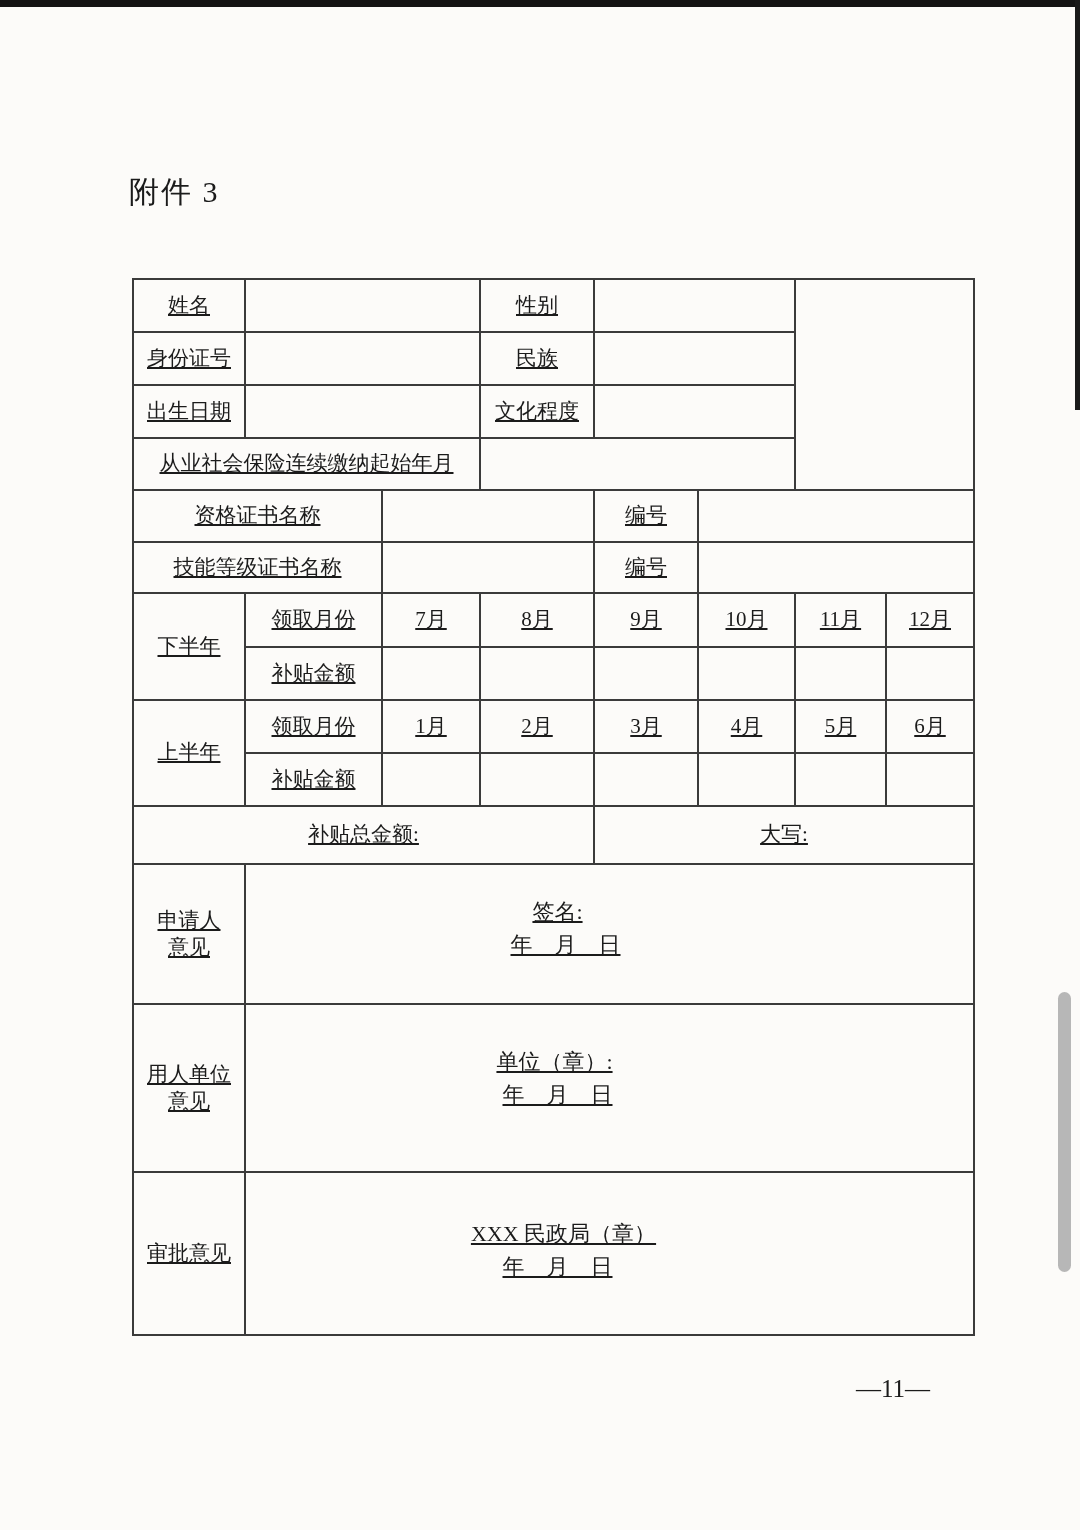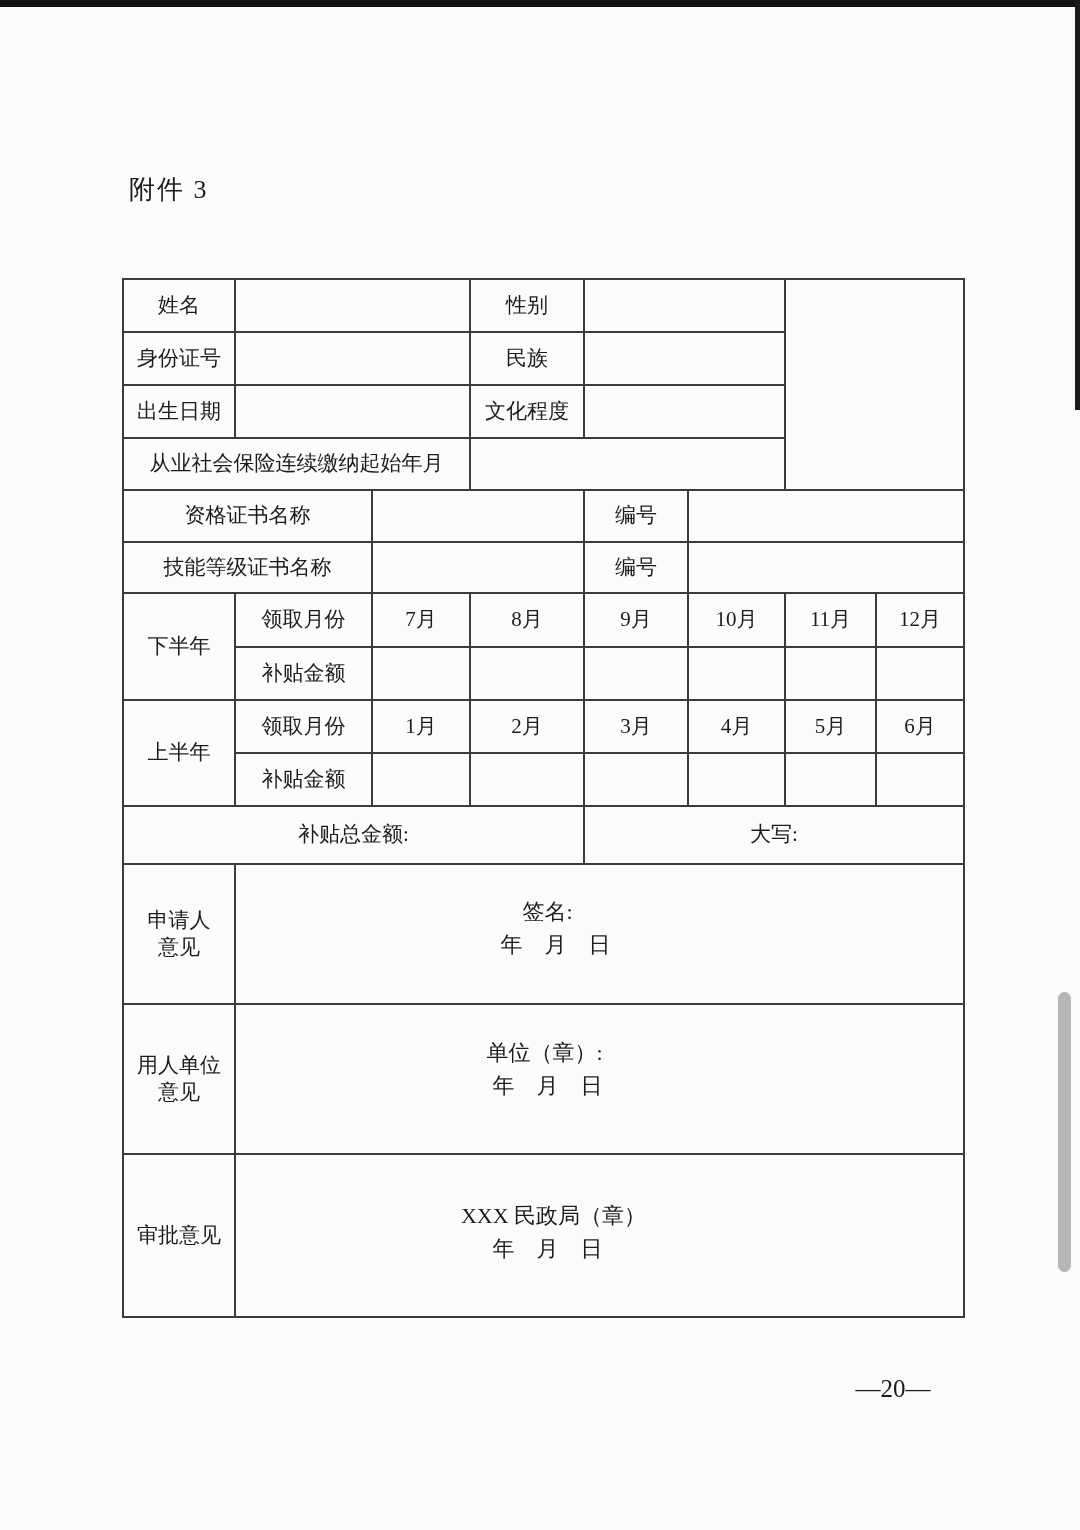--- a/index.html
+++ b/index.html
@@ -4,28 +4,28 @@
 <style>
   html,body{margin:0;padding:0;background:#e9e9e9;}
   .screen{
     position:relative;width:1080px;height:1530px;overflow:hidden;
     background:#fcfbf9;
     font-family:"Liberation Serif","DejaVu Serif",serif;
     color:#1b1b1b;
   }
   .topbar{position:absolute;top:0;left:0;width:1080px;height:7px;background:#141414;}
   .right-edge{position:absolute;top:0;right:0;width:5px;height:410px;background:#1a1a1a;}
-  .attachment{position:absolute;left:129px;top:172px;font-size:26px;letter-spacing:2px;}
+  .attachment{position:absolute;left:129px;top:172px;font-size:30px;letter-spacing:2px;}
   .doc-title{
     position:absolute;left:0;top:217px;width:1080px;text-align:center;
     font-size:40px;font-weight:bold;letter-spacing:1px;
   }
   table.form-table{
-    position:absolute;left:122px;top:278px;width:843px;
-    border-collapse:collapse;table-layout:fixed;
+    position:absolute;left:132px;top:278px;width:843px;
+    border-collapse:collapse;table-layout:fixed;text-decoration:underline;
   }
   table.form-table td{
     border:2px solid #3b3b3b;
     font-size:21px;text-align:center;vertical-align:middle;
     padding:0;overflow:hidden;line-height:1.3;
   }
   td.ta-left{text-align:left;padding-left:17px;}
   td.opinion-label{line-height:1.5;}
   td.opinion-content{vertical-align:bottom;text-align:right;}
   .sig{font-size:22px;line-height:1.5;}
@@ -147,21 +147,21 @@
           <div>申请人</div>
           <div>意见</div>
         </td>
         <td colspan="7" class="opinion-content">
           <div class="sig sig-applicant">
             <div class="l1">签名:</div>
             <div class="l2">年　月　日</div>
           </div>
         </td>
       </tr>
-      <tr style="height:150px">
+      <tr style="height:168px">
         <td class="opinion-label">
           <div>用人单位</div>
           <div>意见</div>
         </td>
         <td colspan="7" class="opinion-content">
           <div class="sig sig-employer">
             <div class="l1">单位（章）:</div>
             <div class="l2">年　月　日</div>
           </div>
         </td>
@@ -171,15 +171,15 @@
         <td colspan="7" class="opinion-content">
           <div class="sig sig-approval">
             <div class="l1">XXX 民政局（章）</div>
             <div class="l2">年　月　日</div>
           </div>
         </td>
       </tr>
     </tbody>
   </table>
 
-  <div class="page-number">—20—</div>
+  <div class="page-number">—11—</div>
   <div class="scrollbar-thumb"></div>
 </div>
 
 </body></html>

